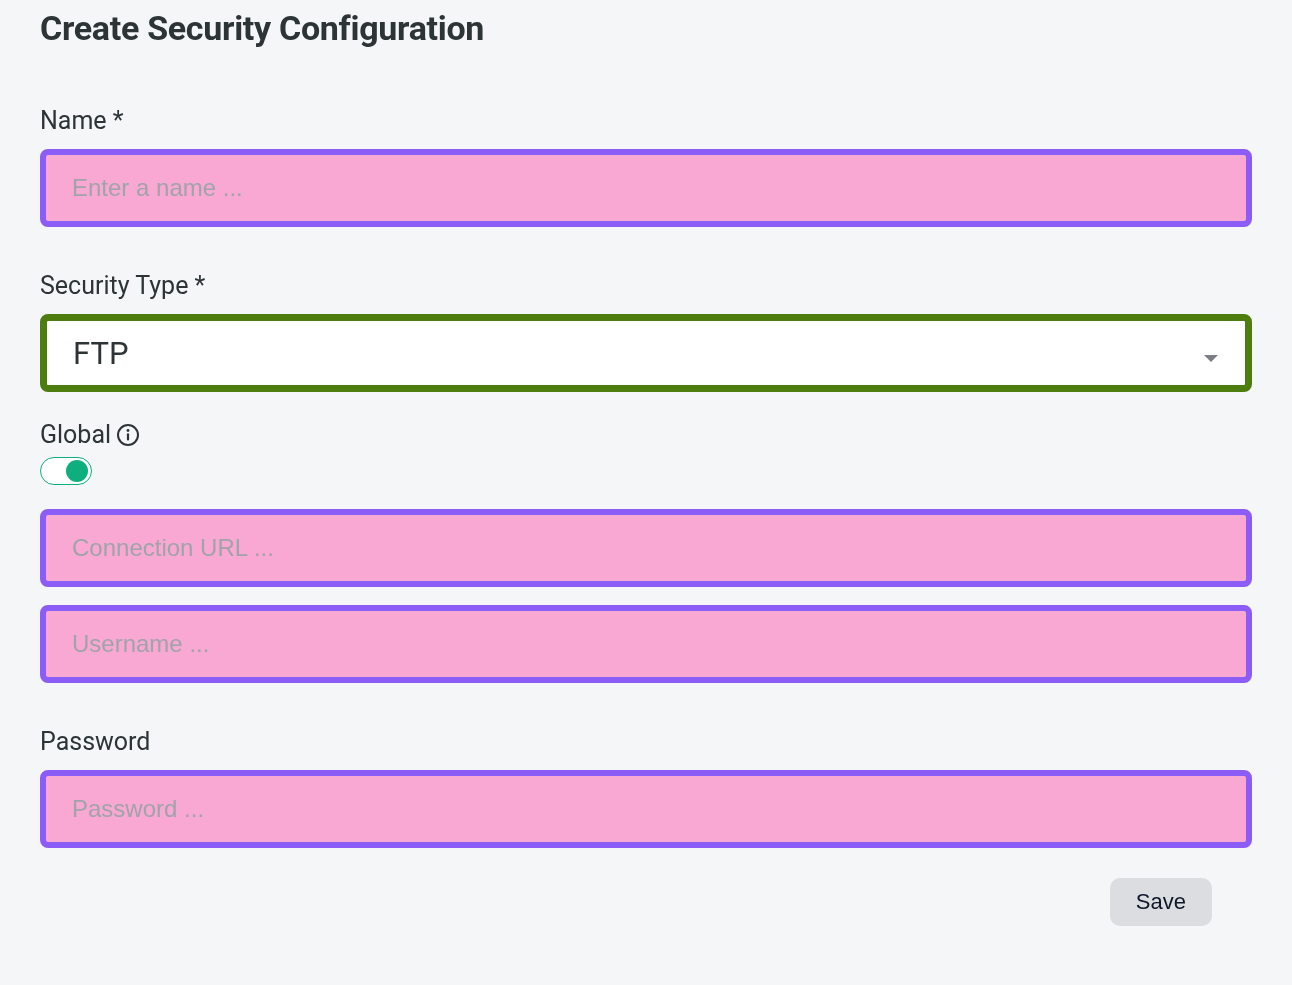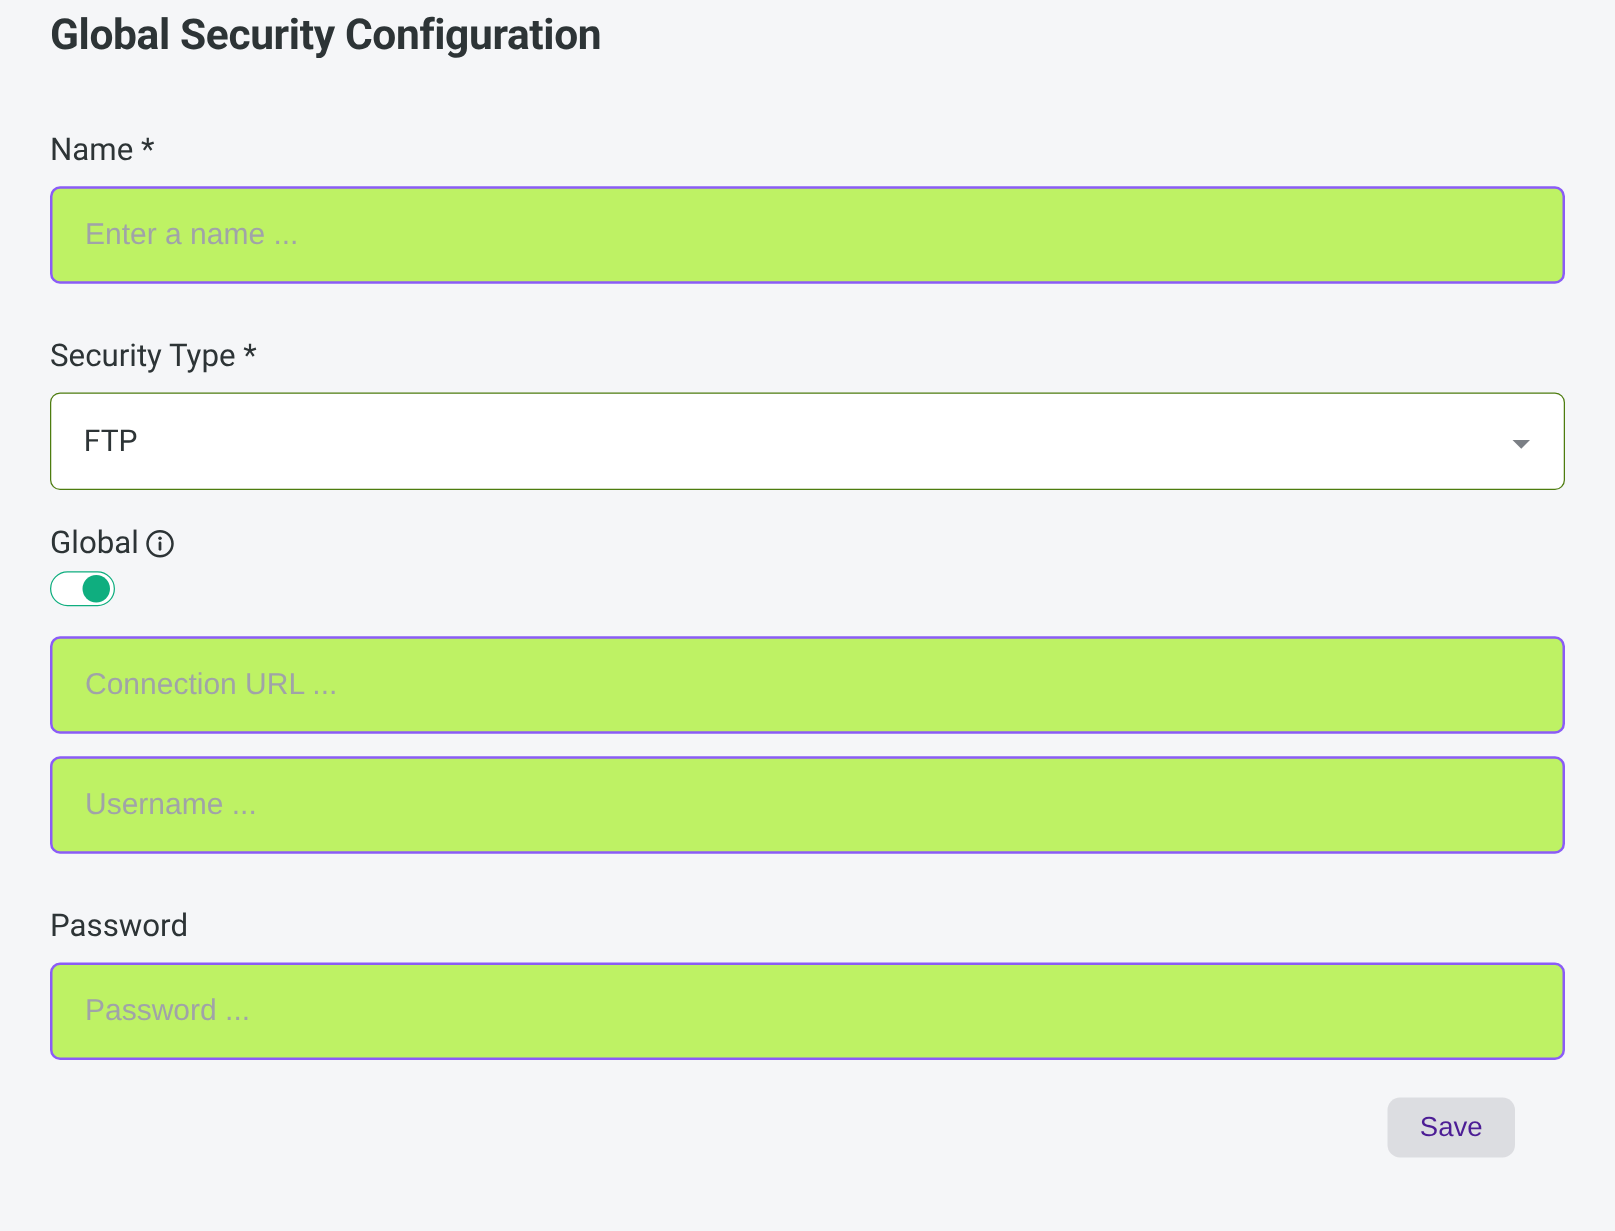--- a/index.html
+++ b/index.html
@@ -26,41 +26,41 @@
       color: #2d3436;
       margin-bottom: 14px;
       display: flex;
       align-items: center;
       gap: 8px;
       margin-top: 44px;
     }
     .text-input {
       width: 100%;
       height: 78px;
-      border: 2px solid #8b5cf6;
+      border: 6px solid #8b5cf6;
       border-radius: 8px;
-      background: #bef264;
+      background: #f9a8d4;
       padding: 0 26px;
       font-size: 24px;
       color: #2d3436;
       outline: none;
     }
     .text-input::placeholder { color: #a0a3a8; }
     .select-wrap {
       position: relative;
       width: 100%;
     }
     .select-display {
       width: 100%;
       height: 78px;
-      border: 1px solid #4d7c0f;
+      border: 7px solid #4d7c0f;
       border-radius: 8px;
       background: #ffffff;
       padding: 0 26px;
-      font-size: 24px;
+      font-size: 31px;
       color: #2d3436;
       display: flex;
       align-items: center;
       justify-content: space-between;
       cursor: pointer;
     }
     .select-caret {
       color: #7b7f85;
     }
     .toggle-row { margin-top: 28px; margin-bottom: 24px; }
@@ -85,28 +85,28 @@
     .save-btn {
       position: absolute;
       right: 80px;
       top: 878px;
       height: 48px;
       padding: 0 26px;
       border-radius: 10px;
       border: none;
       font-size: 22px;
       background: #dcdde1;
-      color: #4c1d95;
+      color: #0f172a;
       cursor: not-allowed;
     }
   </style>
 </head>
 <body>
 
-<h1 class="page-title">Global Security Configuration</h1>
+<h1 class="page-title">Create Security Configuration</h1>
 
 <div class="field">
   <div class="label">Name *</div>
   <input class="text-input" type="text" placeholder="Enter a name ..." style="">
 </div>
 
 <div class="field">
   <div class="label">Security Type *</div>
   <div class="select-wrap">
     <div class="select-display">

